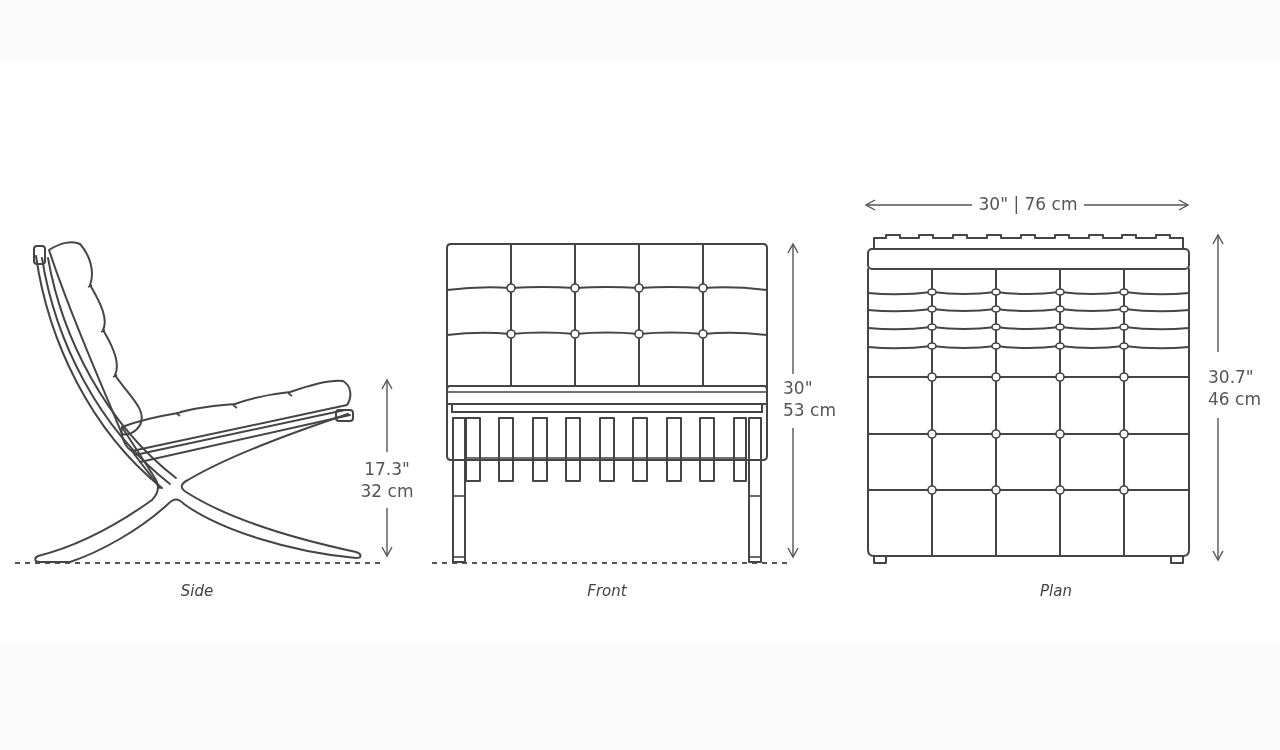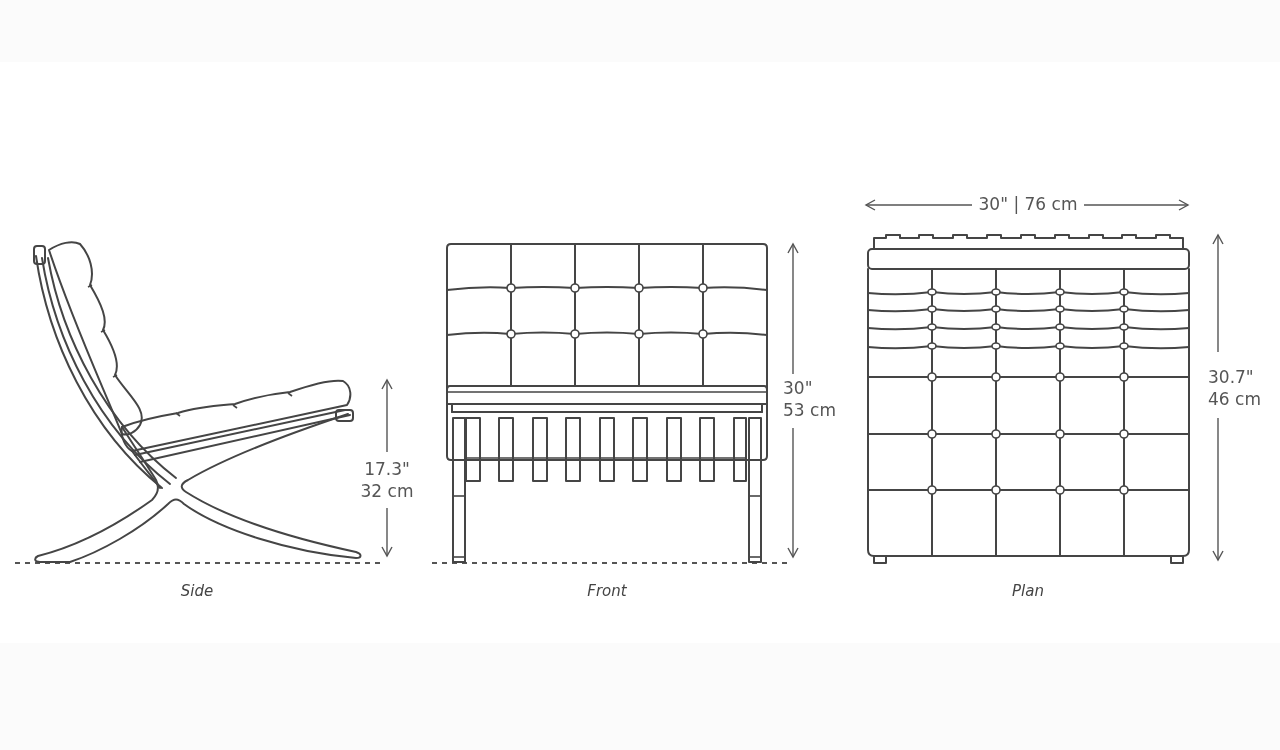--- a/index.html
+++ b/index.html
@@ -210,13 +210,13 @@
   <span>53 cm</span>
 </div>
 <div class="dimtext" style="left:976px; top:193px; width:104px;">30" | 76 cm</div>
 <div class="dimtext" style="left:1208px; top:366px; width:62px; text-align:left;">
   <span>30.7"</span>
   <span>46 cm</span>
 </div>
 
 <div class="label" style="left:197px; top:582px;">Side</div>
 <div class="label" style="left:607px; top:582px;">Front</div>
-<div class="label" style="left:1028px; top:582px;">Plan</div>
+<div class="label" style="left:1056px; top:582px;">Plan</div>
 
 </body></html>

